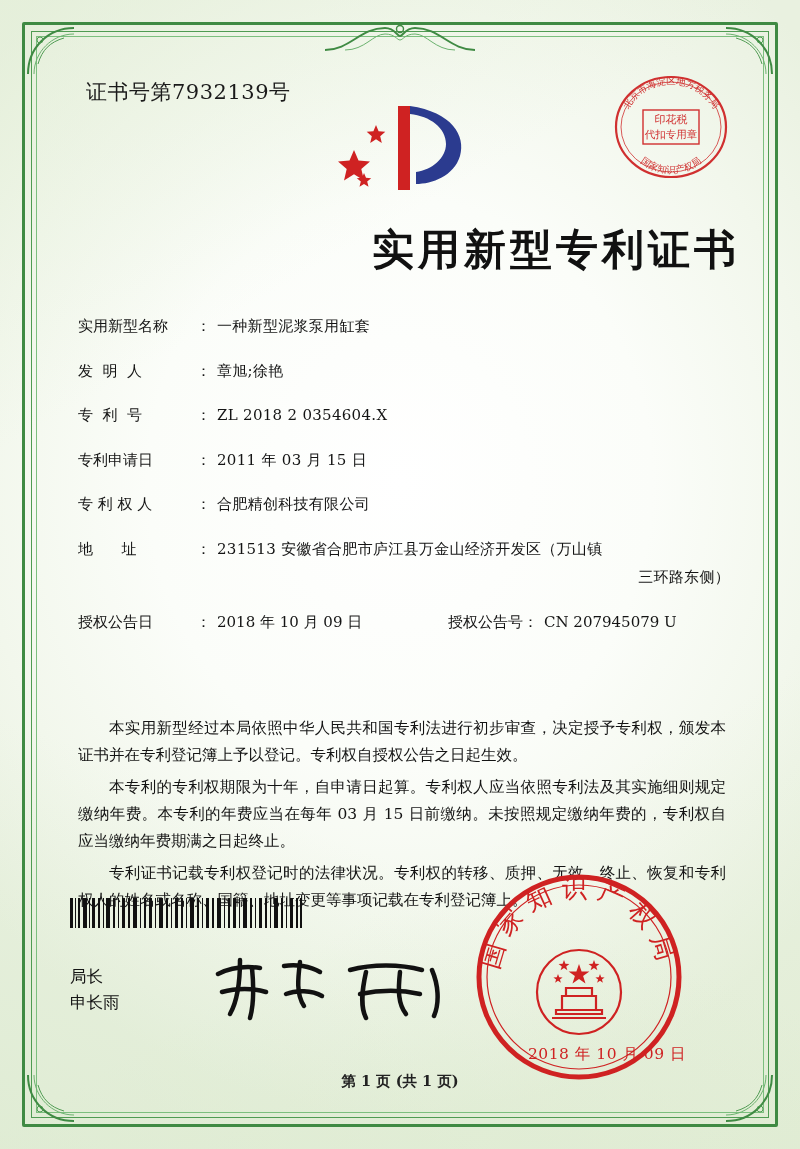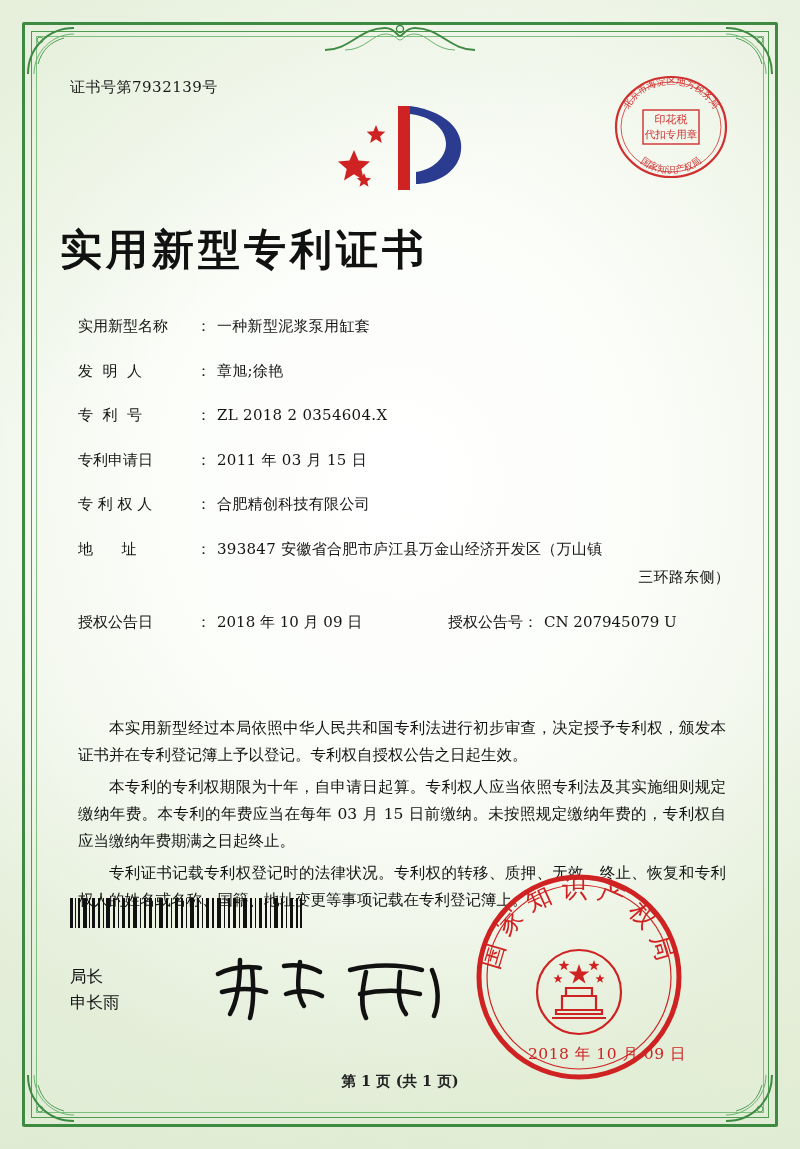--- a/index.html
+++ b/index.html
@@ -73,23 +73,23 @@
   .content {
     position: absolute;
     left: 60px;
     right: 60px;
     top: 60px;
     bottom: 50px;
   }
 
   .cert-no {
     position: absolute;
-    left: 10px;
+    left: 26px;
     top: 18px;
-    font-size: 15px;
+    font-size: 21px;
     letter-spacing: 0.5px;
     color: #1a1a1a;
     font-family: "DejaVu Serif", "Liberation Serif", serif;
   }
 
   
   .logo {
     position: absolute;
     left: 50%;
     transform: translateX(-50%);
@@ -105,21 +105,21 @@
     top: 6px;
     width: 122px;
     height: 122px;
   }
 
   .title {
     position: absolute;
     left: 0;
     right: 0;
     top: 162px;
-    text-align: left;
+    text-align: right;
     font-size: 42px;
     font-weight: bold;
     letter-spacing: 4px;
     color: #111;
     font-family: Liberation Serif, serif;
   }
 
   .fields {
     position: absolute;
     left: 18px;
@@ -358,21 +358,21 @@
       <div class="field-row">
         <span class="field-label">专 利 权 人</span>
         <span class="field-colon">：</span>
         <span class="field-value">合肥精创科技有限公司</span>
       </div>
 
       <div class="field-row">
         <span class="field-label">地      址</span>
         <span class="field-colon">：</span>
         <span class="field-value">
-          <span>393847 安徽省合肥市庐江县万金山经济开发区（万山镇</span>
+          <span>231513 安徽省合肥市庐江县万金山经济开发区（万山镇</span>
           <span class="line2">三环路东侧）</span>
         </span>
       </div>
 
       <div class="row-split">
         <span class="left">
           <span class="field-label">授权公告日</span>
           <span class="field-colon">：</span>
           <span>2018 年 10 月 09 日</span>
         </span>

